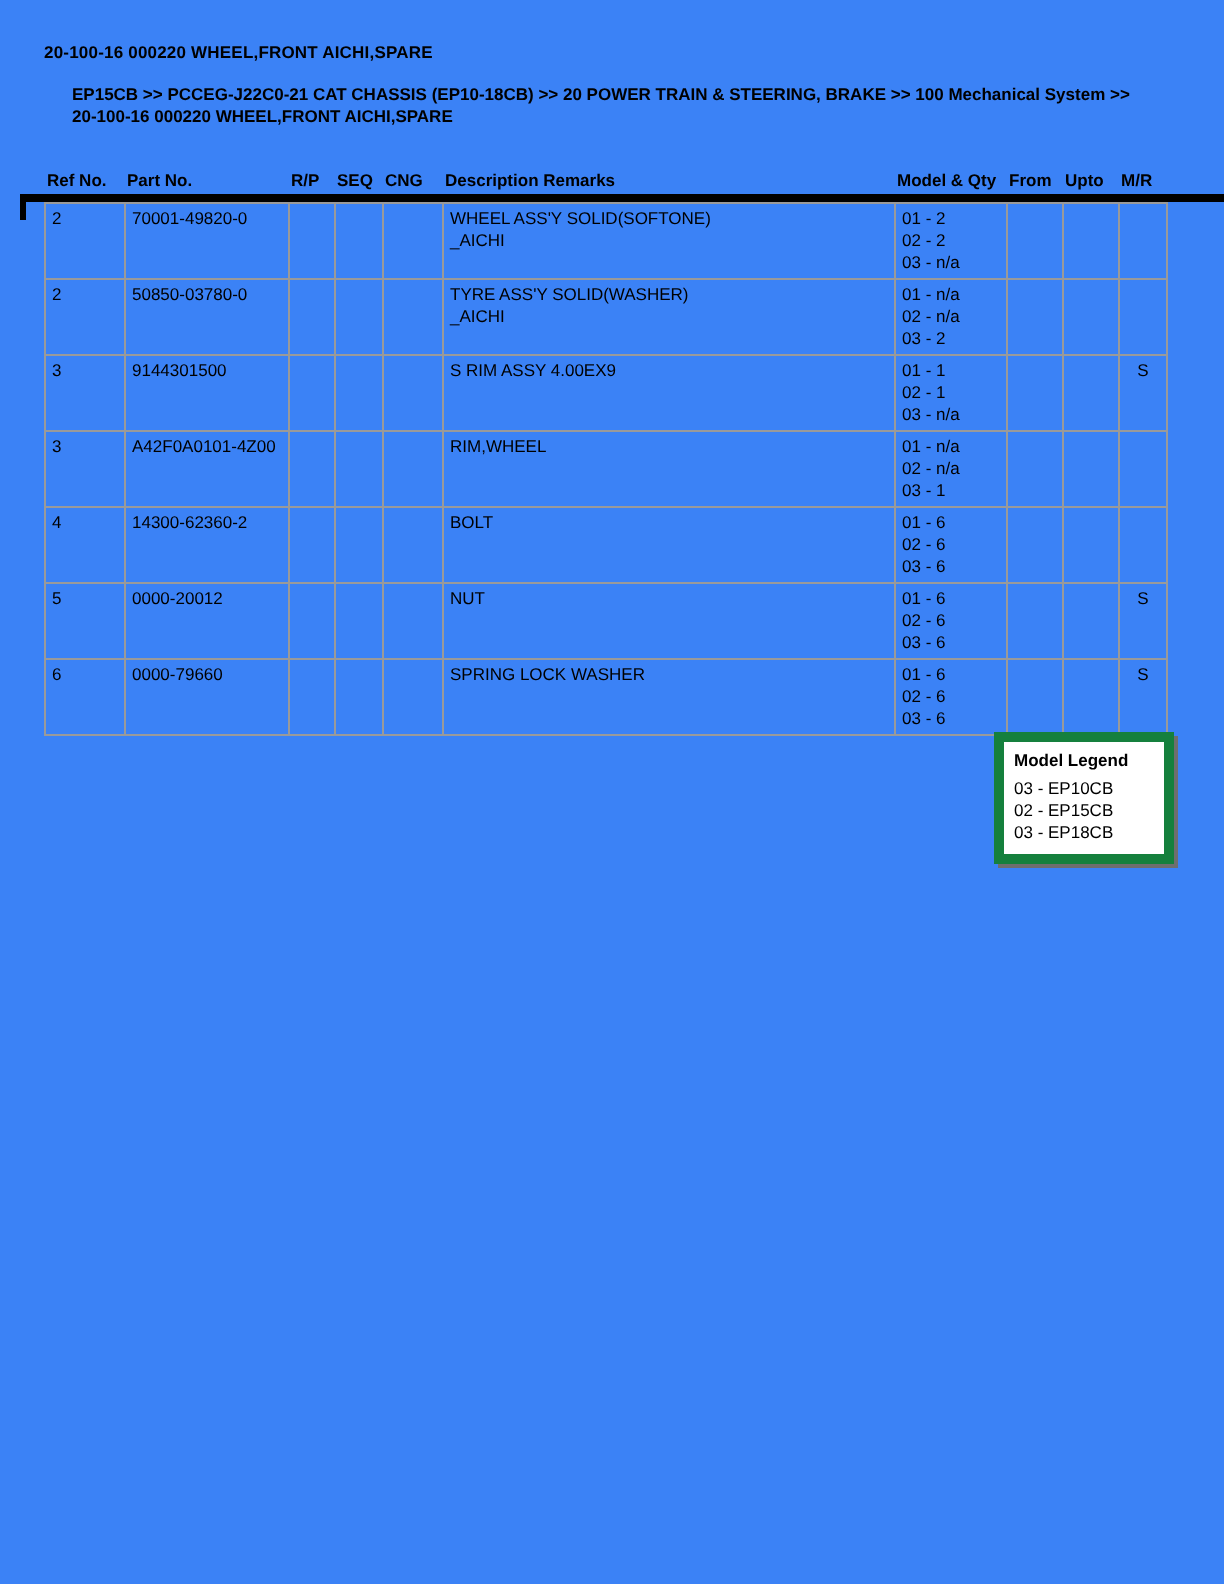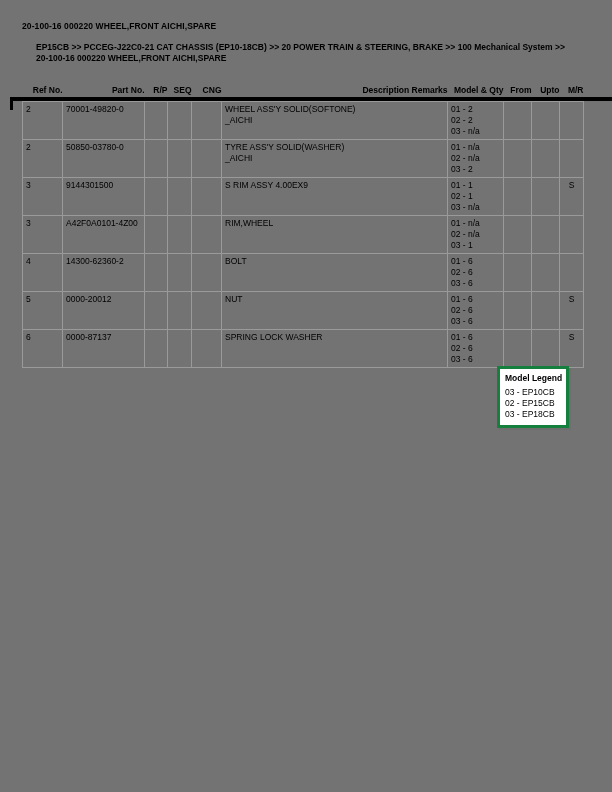--- a/index.html
+++ b/index.html
@@ -3,21 +3,21 @@
 <meta charset="utf-8">
 <style>
   * { margin: 0; padding: 0; box-sizing: border-box; }
   html, body { background: #ffffff; }
   body { font-family: "Liberation Sans", sans-serif; color: #000; }
 
   .page {
     position: relative;
     width: 612px;
     height: 792px;
-    background: #737373;
+    background: #3b82f6;
     overflow: hidden;
   }
 
   .doc-title {
     position: absolute;
     left: 22px;
     top: 21px;
     font-size: 8.5px;
     font-weight: bold;
     letter-spacing: 0.1px;
@@ -57,21 +57,21 @@
     left: 22px;
     top: 84px;
     width: 561px;
     border-collapse: collapse;
     table-layout: fixed;
     font-size: 8.5px;
   }
   .parts-table th {
     font-size: 8.5px;
     font-weight: bold;
-    text-align: right;
+    text-align: left;
     vertical-align: top;
     padding: 1px 0 0 1px;
     height: 17px;
     white-space: nowrap;
     overflow: visible;
   }
   .parts-table td {
     border: 1px solid #9a9a9a;
     vertical-align: top;
     padding: 2px 3px;
@@ -79,23 +79,23 @@
     white-space: pre-line;
     overflow: hidden;
   }
   .parts-table tbody tr { height: 37px; }
   .parts-table td.col-mr { text-align: center; padding-left: 1px; padding-right: 1px; }
 
   .legend {
     position: absolute;
     left: 497px;
     top: 366px;
-    width: 72px;
+    width: 90px;
     background: #fff;
-    border: 3px solid #15803d;
+    border: 5px solid #15803d;
     box-shadow: 2px 2px 0 #6e6e6e;
     padding: 4px 5px 5px 5px;
   }
   .legend-title {
     font-size: 8.5px;
     font-weight: bold;
     margin-bottom: 4px;
     white-space: nowrap;
   }
   .legend-items div {
@@ -226,21 +226,21 @@
           <td class="col-desc">NUT</td>
           <td class="col-qty">01 - 6
 02 - 6
 03 - 6</td>
           <td class="col-from"></td>
           <td class="col-upto"></td>
           <td class="col-mr">S</td>
         </tr>
         <tr>
           <td class="col-ref">6</td>
-          <td class="col-part">0000-87137</td>
+          <td class="col-part">0000-79660</td>
           <td class="col-rp"></td>
           <td class="col-seq"></td>
           <td class="col-cng"></td>
           <td class="col-desc">SPRING LOCK WASHER</td>
           <td class="col-qty">01 - 6
 02 - 6
 03 - 6</td>
           <td class="col-from"></td>
           <td class="col-upto"></td>
           <td class="col-mr">S</td>

